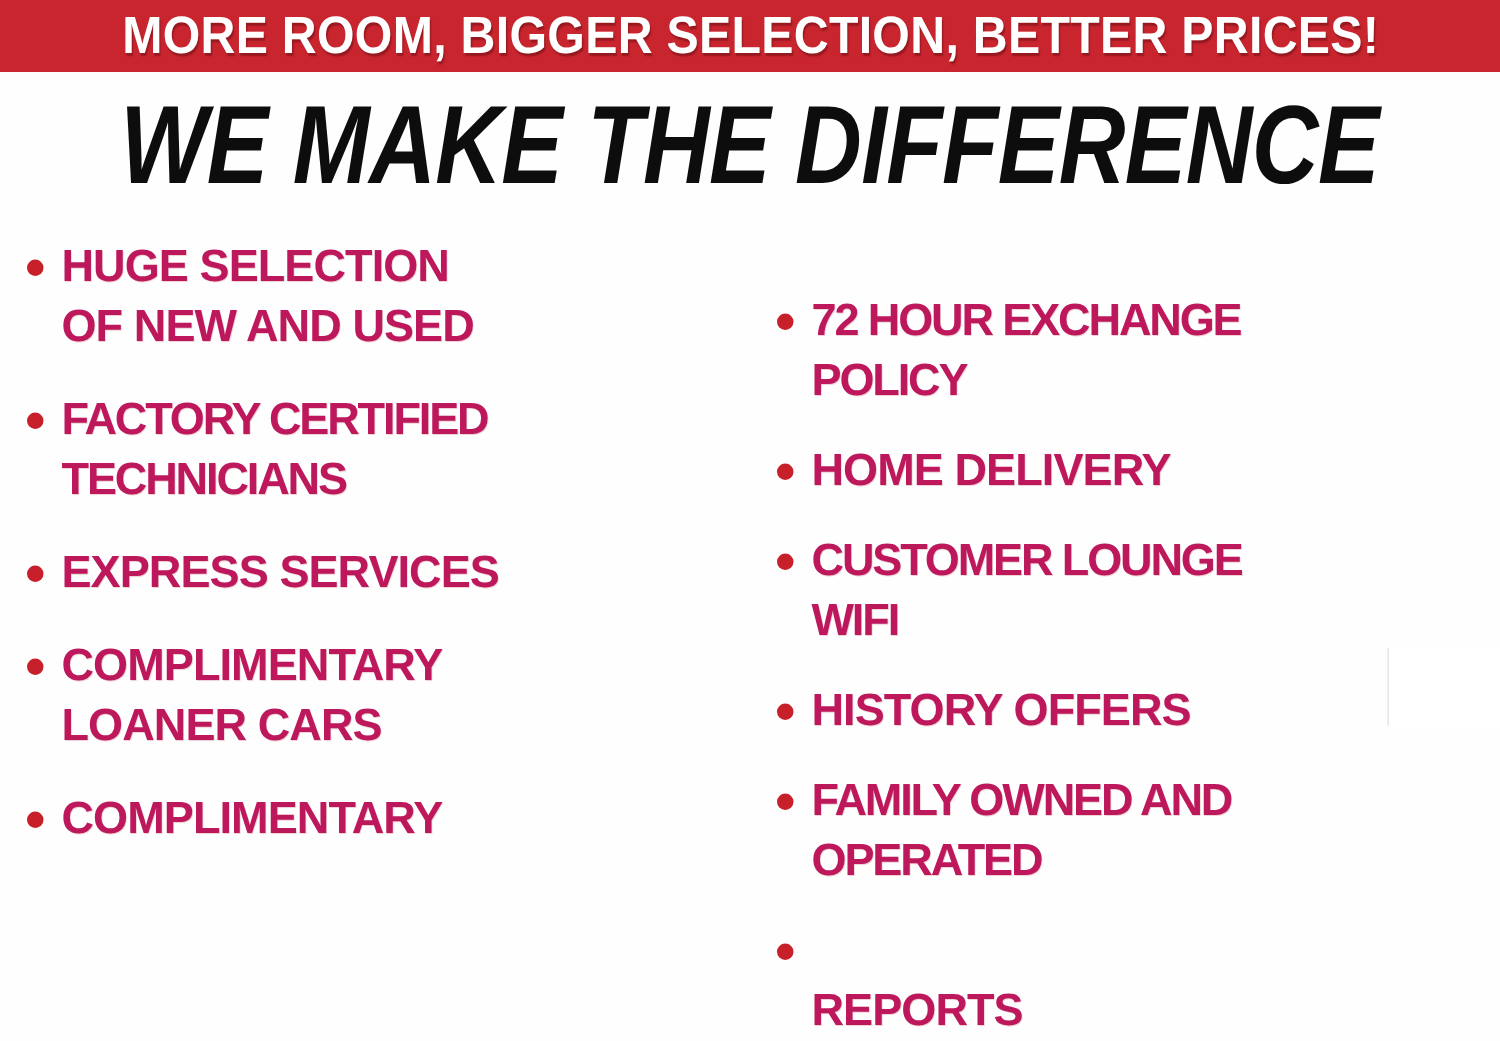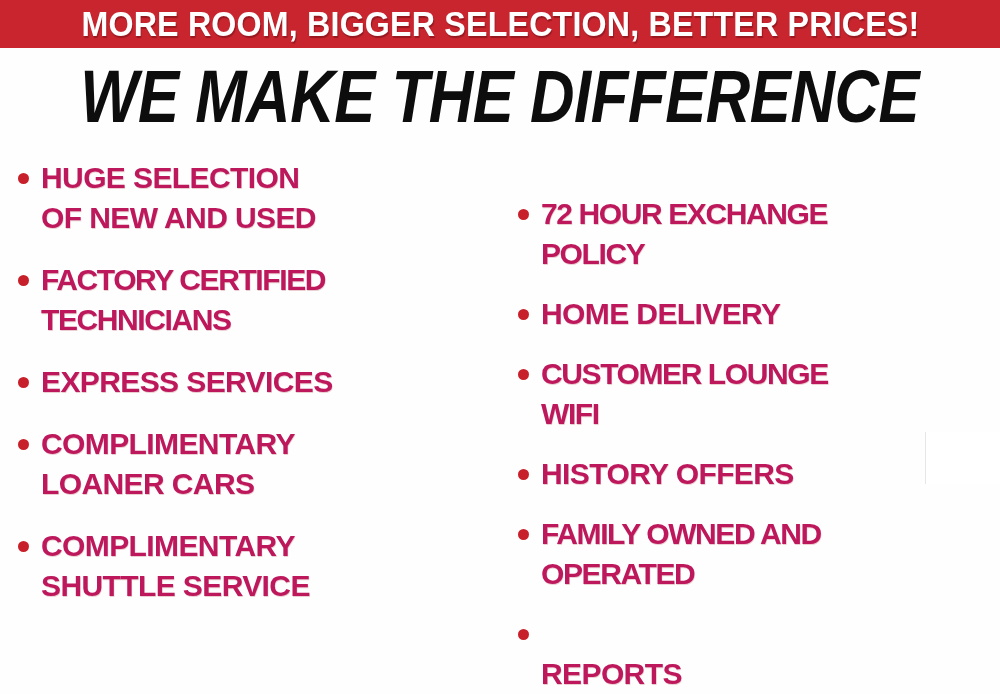--- a/index.html
+++ b/index.html
@@ -175,21 +175,21 @@
         <span class="bullet-label"><span>EXPRESS SERVICES</span></span>
       </div>
 
       <div class="bullet-item">
         <span class="bullet-dot"></span>
         <span class="bullet-label"><span>COMPLIMENTARY</span><br><span>LOANER CARS</span></span>
       </div>
 
       <div class="bullet-item">
         <span class="bullet-dot"></span>
-        <span class="bullet-label"><span>COMPLIMENTARY</span><br><span>SHUTTLE SERVICE</span></span>
+        <span class="bullet-label"><span>COMPLIMENTARY</span><br></span>
       </div>
 
     </div>
 
     <div class="col col-right">
 
       <div class="bullet-item">
         <span class="bullet-dot"></span>
         <span class="bullet-label tight"><span>72 HOUR EXCHANGE</span><br><span>POLICY</span></span>
       </div>

